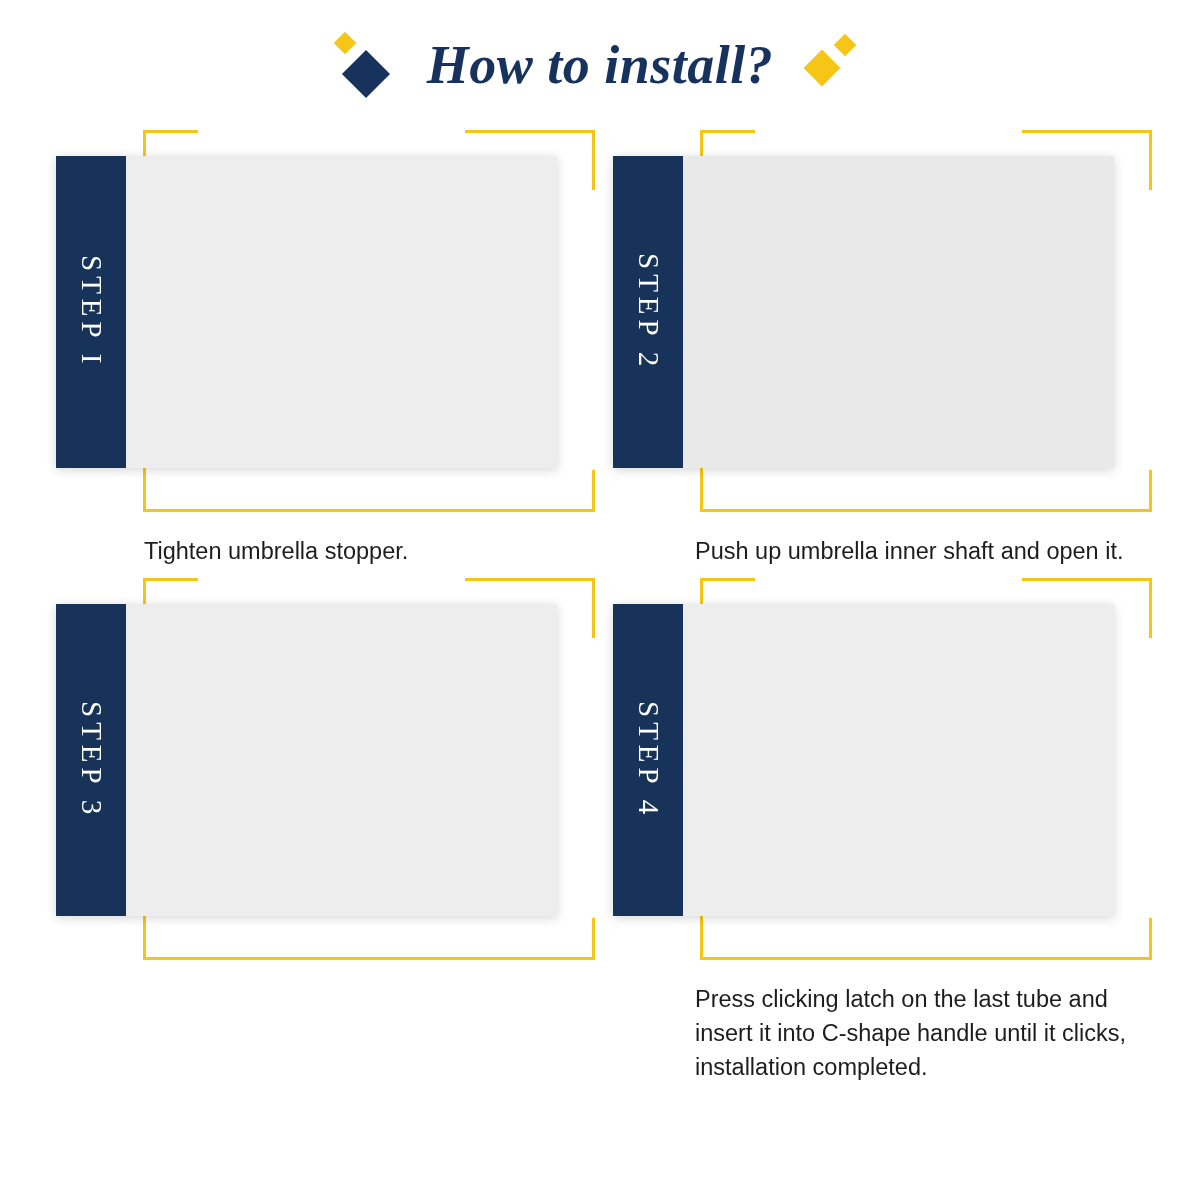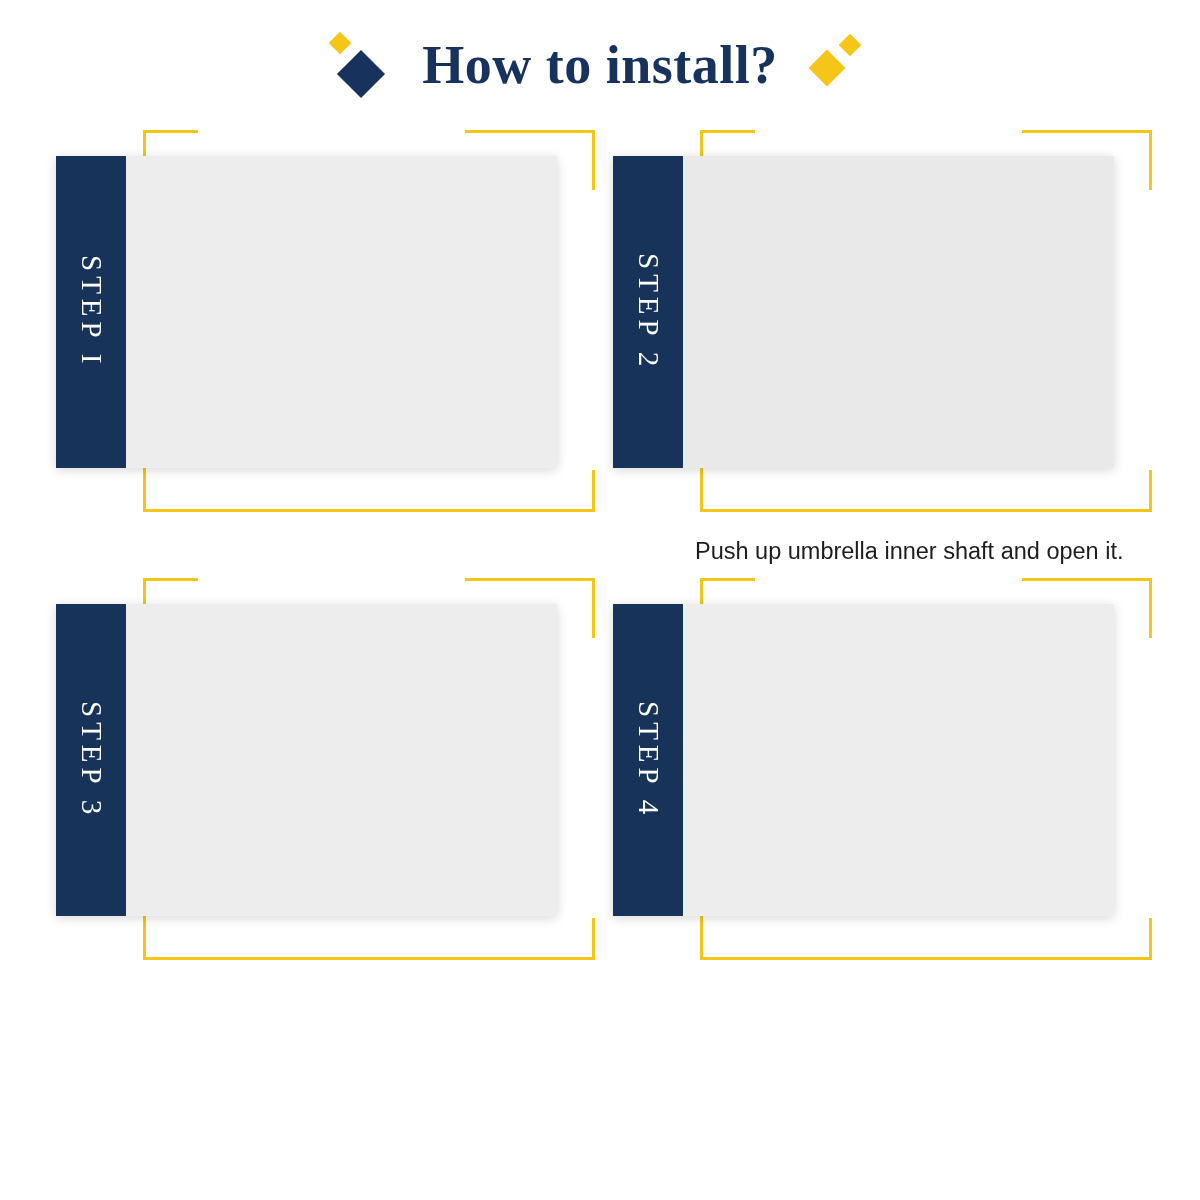--- a/index.html
+++ b/index.html
@@ -21,20 +21,21 @@
     position: relative;
     height: 130px;
     display: flex;
     align-items: center;
     justify-content: center;
   }
   .header-inner {
     display: flex;
     align-items: center;
     gap: 30px;
+    font-style: italic;
   }
   .title {
     font-family: "Liberation Serif", serif;
     font-weight: bold;
     font-size: 54px;
     color: #17325c;
     letter-spacing: 0.5px;
     white-space: nowrap;
   }
   .diamond {
@@ -237,20 +238,21 @@
             </g>
 
             <g fill="#e8342a">
               <path d="M150 120 C176 104, 206 108, 224 124 L216 132 C200 120, 176 118, 156 130 Z"></path>
               <polygon points="222,112 238,126 218,136"></polygon>
             </g>
           </svg>
         </div>
       </div>
     </div>
+    <div class="caption">Tighten umbrella stopper.</div>
   </div>
 
   <div class="cell">
     <div class="panel">
       <div class="bracket"></div>
       <div class="bracket-mask-top"></div>
       <div class="bracket-mask-bottom"></div>
       <div class="bracket-mask-left"></div>
       <div class="bracket-mask-right"></div>
 
@@ -416,15 +418,16 @@
               </g>
             </g>
 
             <g fill="#e8342a">
               <polygon points="44,200 112,160 100,184 126,170 102,222 94,200 66,216"></polygon>
             </g>
           </svg>
         </div>
       </div>
     </div>
+    <div class="caption wide">Press clicking latch on the last tube and insert it into C-shape handle until it clicks, installation completed.</div>
   </div>
 
 </div>
 
 </body></html>

